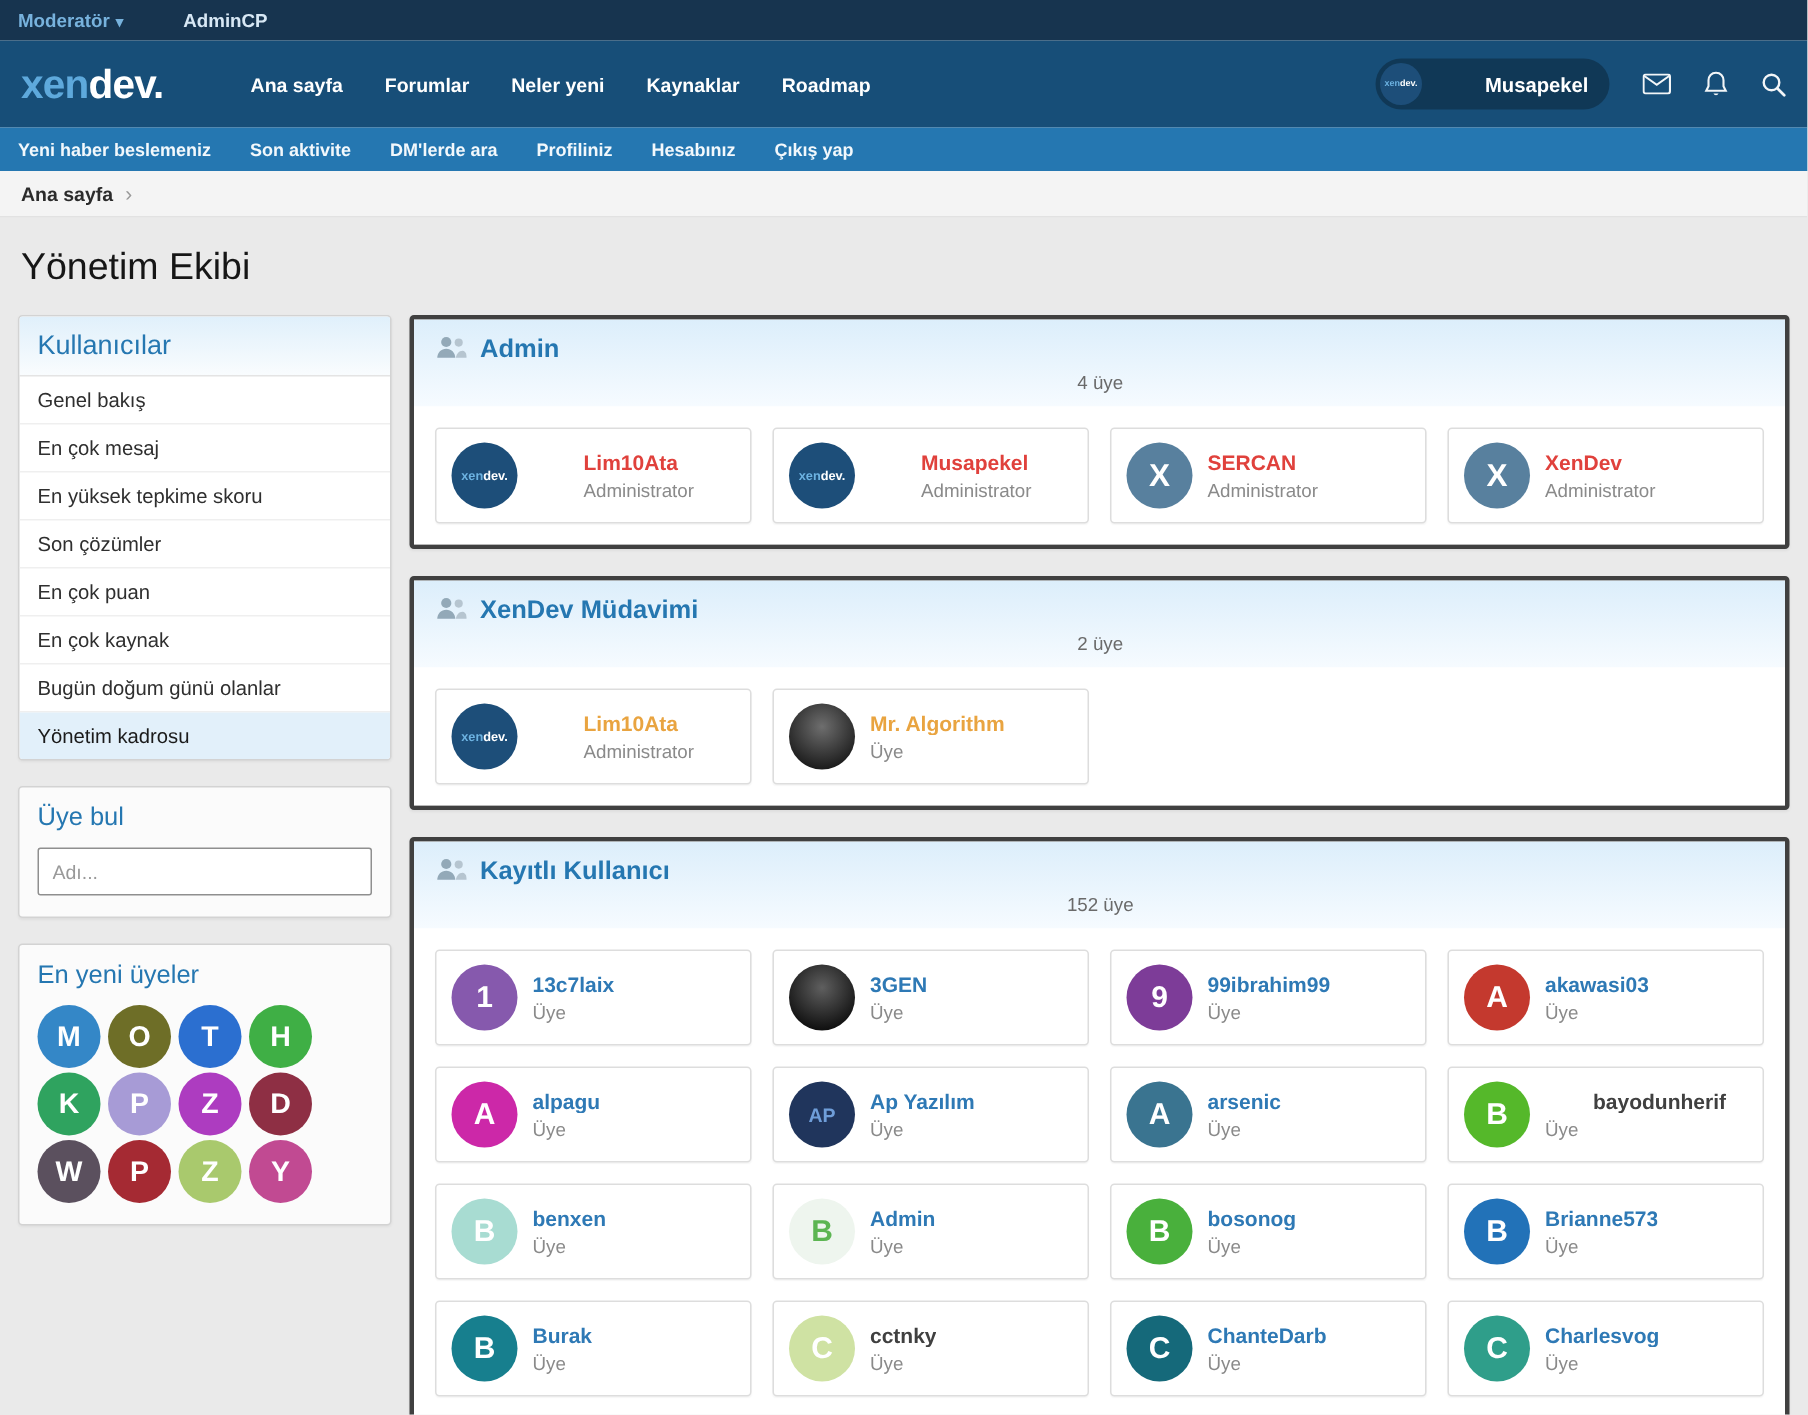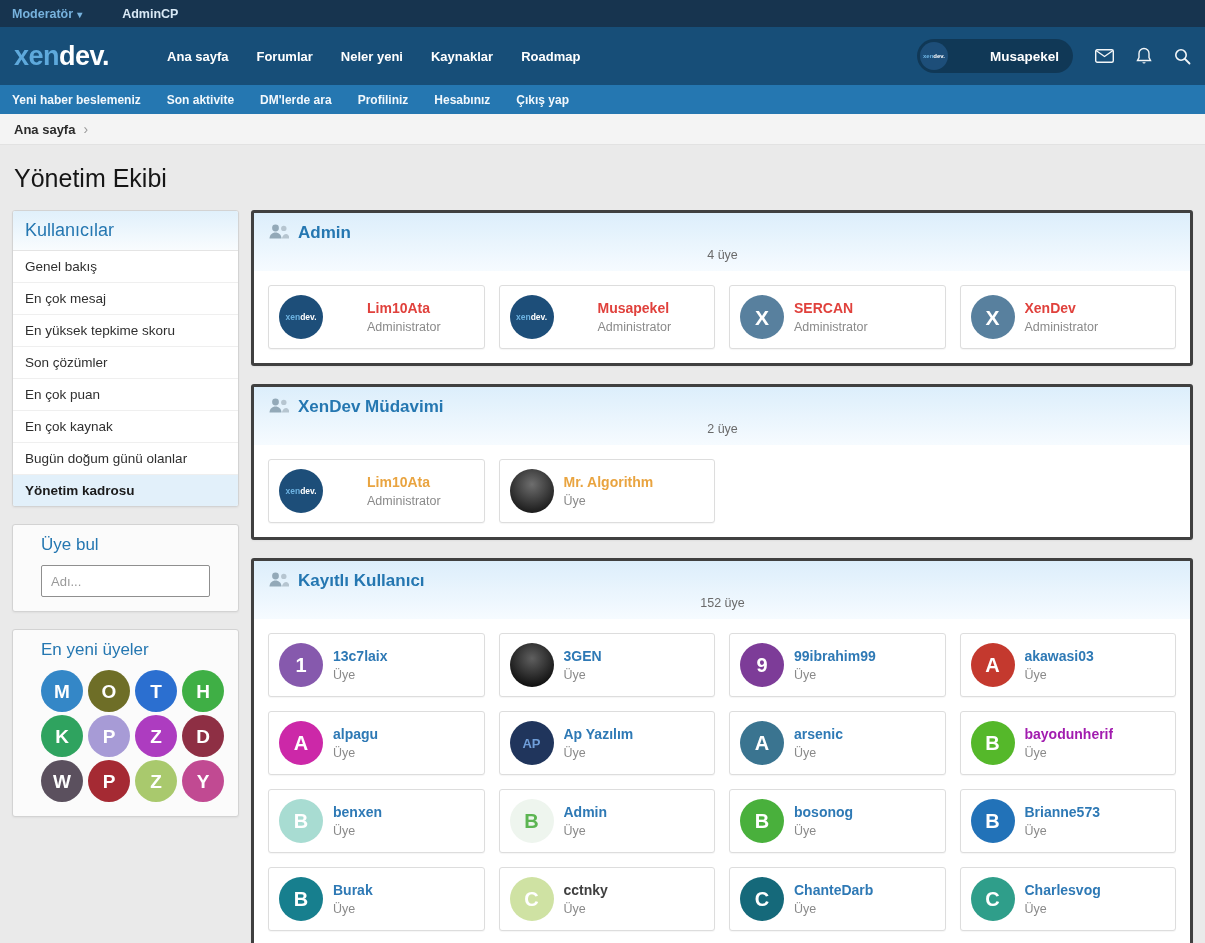--- a/index.html
+++ b/index.html
@@ -39,27 +39,27 @@
   .crumbbar { height:31px; background:#f4f4f4; border-bottom:1px solid #e2e2e2; display:flex; align-items:center; padding:0 14px; gap:8px; }
   .crumb { color:#2b2b2b; font-size:13px; font-weight:bold; }
   .crumb-sep { color:#9a9a9a; font-size:14px; }
 
   
   .pagebody { padding:0 12px 20px; }
   .ptitle { font-size:25px; font-weight:400; color:#161616; margin:19px 0 17px 2px; }
   .content { display:flex; gap:12px; align-items:flex-start; }
 
   
-  .sidebar { width:227px; flex-shrink:0; }
+  .sidebar { width:249px; flex-shrink:0; }
   .side-block { background:#fff; border:1px solid #d3d3d3; border-radius:3px; margin-bottom:17px; box-shadow:0 1px 2px rgba(0,0,0,0.05); overflow:hidden; }
   .side-head { background:linear-gradient(180deg,#e0f0fb,#f9fcfe); padding:9px 12px; font-size:18px; font-weight:400; color:#2577b1; border-bottom:1px solid #e4e4e4; }
   .side-nav .s-item { padding:8px 12px; font-size:13.5px; color:#2f2f2f; border-bottom:1px solid #efefef; }
   .side-nav .s-item:last-child { border-bottom:none; }
-  .side-nav .s-item.active { font-weight:bold; background:#e2f0fa; color:#1b1b1b; }
-  .side-block.pad { padding:10px 28px 14px; background:#fbfbfb; }
+  .side-nav .s-item.active { font-weight:normal; background:#e2f0fa; color:#1b1b1b; }
+  .side-block.pad { padding:10px 12px 14px; background:#fbfbfb; }
   .side-title { font-size:17px; font-weight:400; color:#2577b1; margin-bottom:10px; }
   .find-input { width:100%; height:32px; border:1px solid #8f8f8f; border-radius:2px; padding:0 9px; font-size:13px; font-family:"Liberation Sans", sans-serif; color:#333; background:#fff; }
   .find-input::placeholder { color:#999; }
   .newest-grid { display:grid; grid-template-columns:repeat(4,44px); gap:3px; }
 
   
   .avatar { display:inline-flex; align-items:center; justify-content:center; border-radius:50%; width:44px; height:44px; font-weight:bold; font-size:20px; flex-shrink:0; overflow:hidden; line-height:1; }
   .avatar.logo { font-size:8.5px; letter-spacing:0; }
 
   
@@ -324,21 +324,21 @@
               <div class="member-card">
                 <span class="avatar" style="height: 44px; width: 44px; background: rgb(58, 116, 144); color: rgb(255, 255, 255);">A</span>
                 <div class="m-info">
                   <a class="m-name" style="color: rgb(46, 121, 181);">arsenic</a>
                   <div class="m-role">Üye</div>
                 </div>
               </div>
               <div class="member-card">
                 <span class="avatar" style="height: 44px; width: 44px; background: rgb(85, 184, 42); color: rgb(255, 255, 255);">B</span>
                 <div class="m-info">
-                  <a class="m-name" style="color: #a21caf;">bayodunherif</a>
+                  <a class="m-name" style="color: #404040; margin-left: 32px;">bayodunherif</a>
                   <div class="m-role">Üye</div>
                 </div>
               </div>
               <div class="member-card">
                 <span class="avatar" style="height: 44px; width: 44px; background: rgb(168, 220, 210); color: rgb(255, 255, 255);">B</span>
                 <div class="m-info">
                   <a class="m-name" style="color: rgb(46, 121, 181);">benxen</a>
                   <div class="m-role">Üye</div>
                 </div>
               </div>

